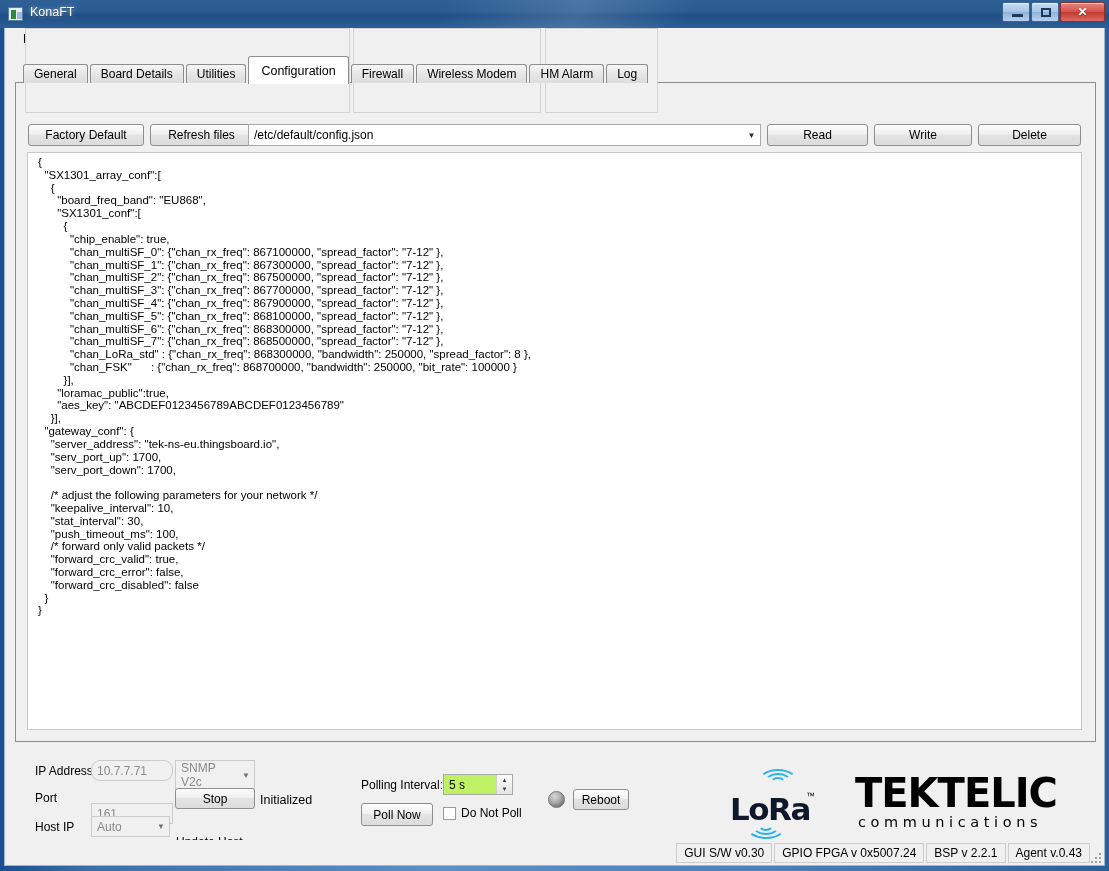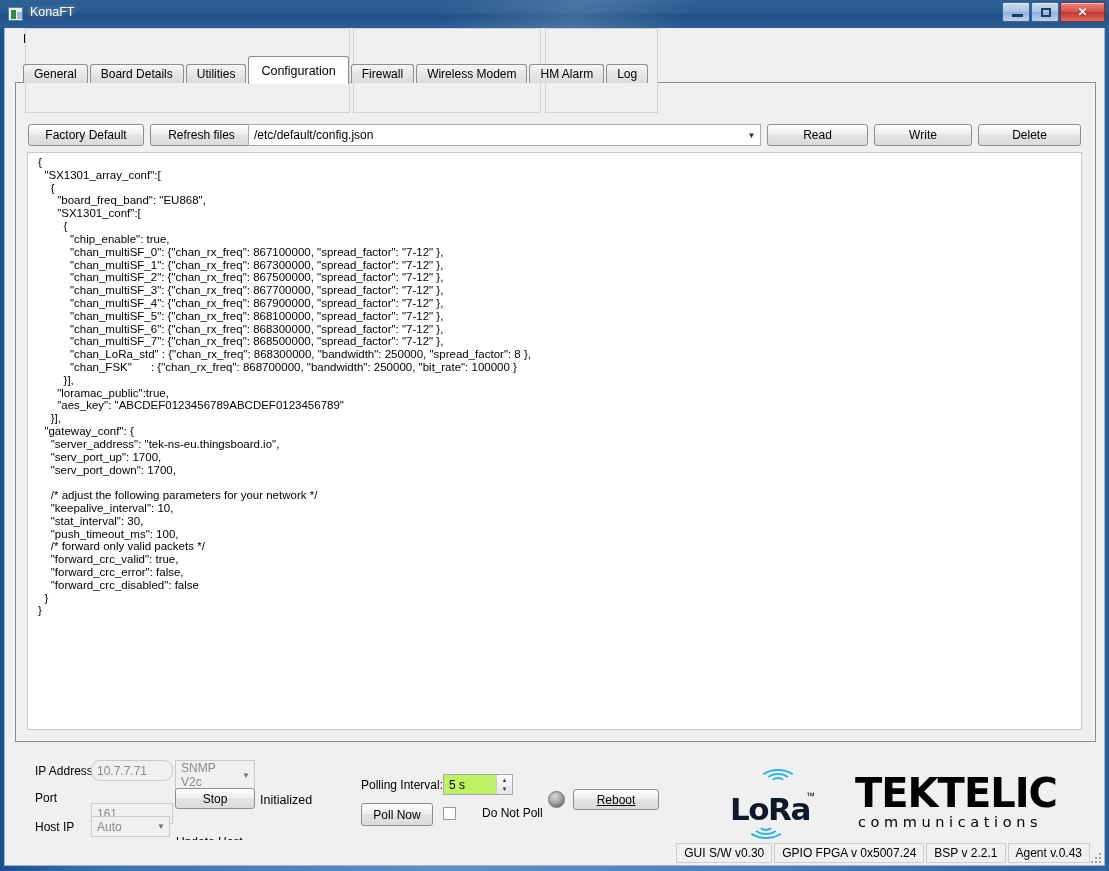--- a/index.html
+++ b/index.html
@@ -201,33 +201,33 @@
     background: #bef264; border: 1px solid #a9a9a9; display: flex; align-items: center;
   }
   #spin-poll .v { padding-left: 5px; font-size: 12px; flex: 1; }
   #spin-poll .sp {
     width: 16px; height: 19px; border-left: 1px solid #cfcfcf;
     background: linear-gradient(to bottom, #fcfcfc, #e4e4e4);
     display: flex; flex-direction: column; align-items: center; justify-content: space-around;
   }
   #spin-poll .sp span { font-size: 6px; line-height: 6px; color: #3a3a3a; }
   #btn-pollnow { position: absolute; left: 356px; top: 775px; width: 72px; height: 23px; }
-  #chk-donot   { position: absolute; left: 438px; top: 778px; display: flex; align-items: center; gap: 21px; }
+  #chk-donot   { position: absolute; left: 438px; top: 778px; display: flex; align-items: center; }
   #chk-donot .box {
     width: 13px; height: 13px; background: #ffffff; border: 1px solid #9a9a9a; margin-right: 5px;
   }
   #chk-donot .t { font-size: 12px; }
 
   #led {
     position: absolute; left: 543px; top: 763px; width: 17px; height: 17px;
     border-radius: 50%;
     background: radial-gradient(circle at 38% 30%, #d9d9d9 0%, #a8a8a8 45%, #6f6f6f 80%, #555555 100%);
     border: 1px solid #777777;
   }
-  #btn-reboot { position: absolute; left: 568px; top: 761px; width: 86px; height: 21px; text-decoration: underline; }
+  #btn-reboot { position: absolute; left: 568px; top: 761px; width: 56px; height: 21px; }
 
   
   #logos { position: absolute; left: 700px; top: 735px; width: 390px; height: 85px; }
   #lora {
     position: absolute; left: 25px; top: 12px; width: 110px; height: 58px;
   }
   #lora .txt {
     position: absolute; left: 0; top: 16px;
     font-family: "DejaVu Sans", sans-serif;
     font-size: 31px; font-weight: bold; letter-spacing: -1.5px;

